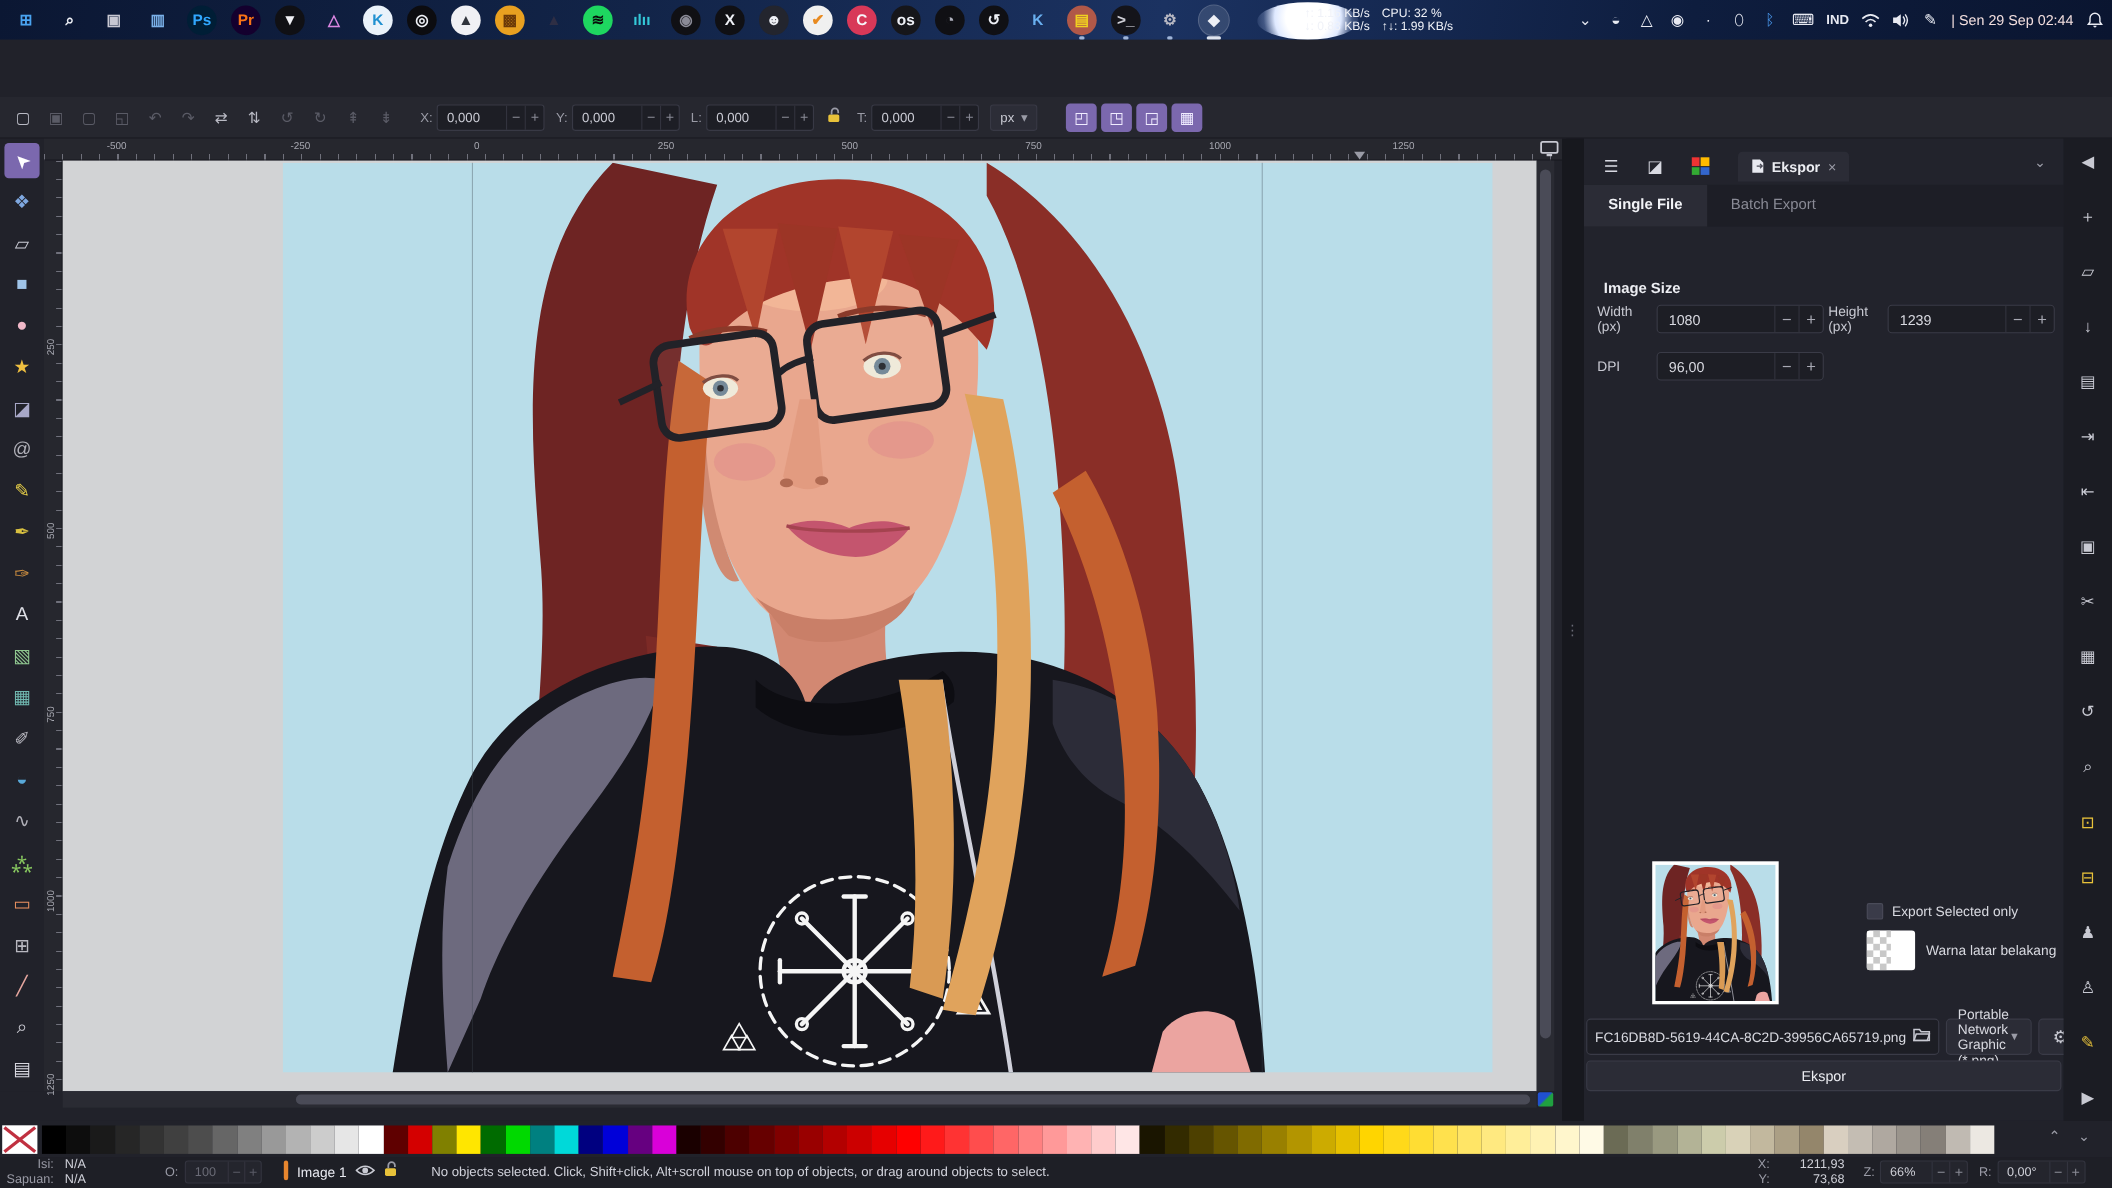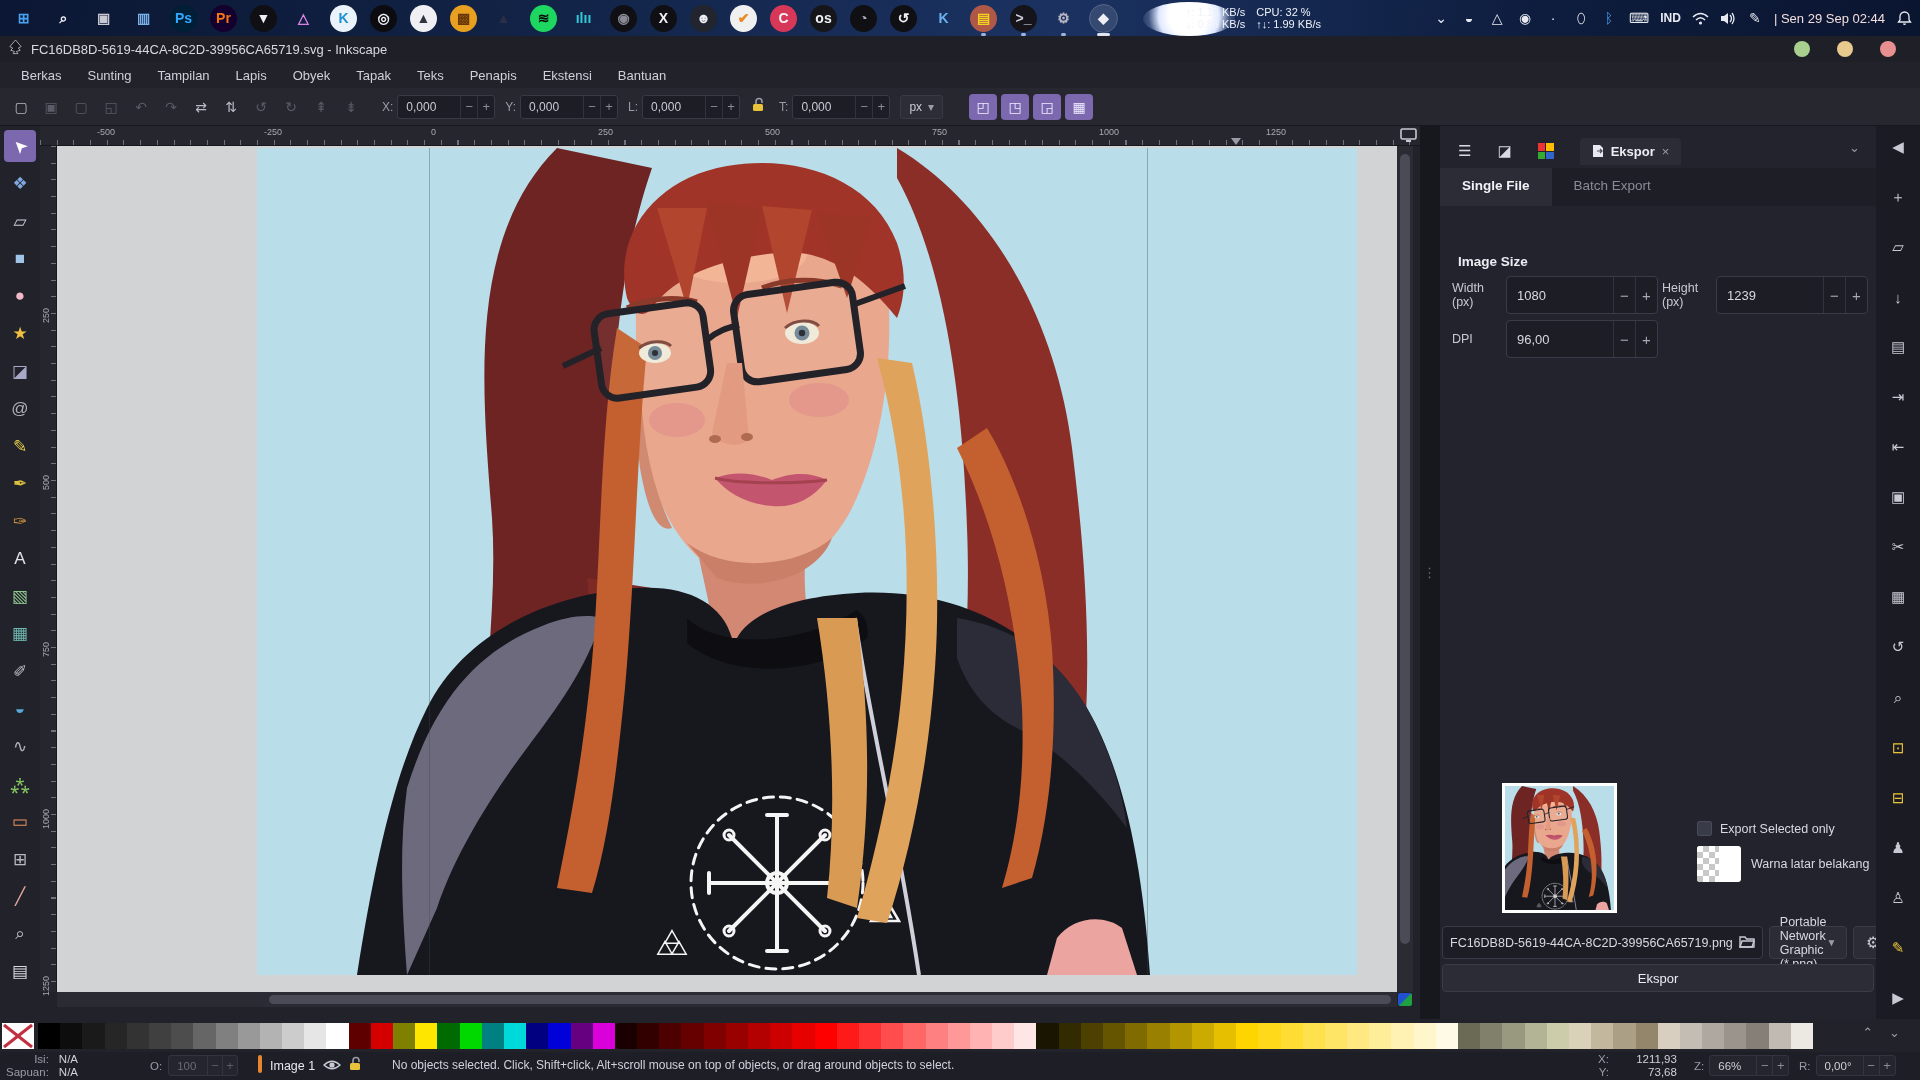--- a/index.html
+++ b/index.html
@@ -70,21 +70,21 @@
 #dock-chevron{position:absolute;right:16px;top:14px;color:#9a9ba6;font-size:13px}
 #file-tabs{position:absolute;left:0;top:42px;width:436px;height:38px;background:#1d1e26;display:flex}
 .ftab{padding:10px 22px;font-size:13.5px;color:#8a8b96}
 .ftab.active{background:#2b2c36;color:#f2f3f7;font-weight:bold}
 #mode-row{position:absolute;left:2px;top:84px;width:432px;height:31px;display:flex;gap:2px}
 .modebtn{flex:1;display:flex;align-items:center;justify-content:center;font-size:13px;color:#d8d9e0;background:#2b2c36;border:1px solid #3a3b47;border-radius:3px}
 .modebtn.active{background:#7a62b0;border-color:#7a62b0;color:#fff}
 #imgsize-label{position:absolute;left:18px;top:128px;font-size:13.5px;font-weight:bold;color:#ecedf2}
 .dock-row{position:absolute;display:flex;align-items:center}
 .dlab{font-size:12.5px;color:#c8c9d2;width:48px;line-height:14px}
-.dfield{height:38px;background:#1d1e25;border:1px solid #3a3b47;border-radius:4px;display:flex;align-items:center;flex:1}
+.dfield{height:26px;background:#1d1e25;border:1px solid #3a3b47;border-radius:4px;display:flex;align-items:center;flex:1}
 .dfield .val{font-size:13px;color:#d8d9e0;padding:0 10px;flex:1}
 .dspin{display:flex;height:100%}
 .dspin span{width:22px;display:flex;align-items:center;justify-content:center;color:#a8a9b4;font-size:15px;border-left:1px solid #32333e}
 #thumb{position:absolute;left:62px;top:657px;width:115px;height:130px;background:#fff;padding:3px}
 #thumb svg{width:100%;height:100%;display:block}
 #check-row{position:absolute;left:257px;top:695px;display:flex;align-items:flex-end;gap:8px}
 .checkbox{width:15px;height:15px;background:#3a3b49;border:1px solid #4a4b59;border-radius:2px}
 .dtext{font-size:12.5px;color:#d8d9e0}
 #bg-row{position:absolute;left:257px;top:720px;display:flex;align-items:center;gap:10px}
 #bg-swatch{width:44px;height:36px;border-radius:3px;background:#fff;overflow:hidden;display:flex}
@@ -272,45 +272,21 @@
       <span id="tray-clock">| Sen 29 Sep 02:44</span>
       <span class="trayi">
           <svg width="15" height="15" viewBox="0 0 15 15">
             <path d="M7.5,1 a4.5,4.5 0 0 1 4.5,4.5 V9 l1.5,2 H1.5 L3,9 V5.5 A4.5,4.5 0 0 1 7.5,1 Z" fill="none" stroke="#e8eaf2" stroke-width="1.3"></path>
             <path d="M6,12.5 a1.5,1.5 0 0 0 3,0" fill="#e8eaf2"></path>
           </svg>
         </span>
     </div>
   </div>
 
-  <div id="titlebar">
-    <span><svg width="15" height="15" viewBox="0 0 16 16">
-          <path d="M8,0 L14,7 L11,8.5 L13,11 L9,12.2 L10.5,14.5 L5.5,14.5 L7,12.2 L3,11 L5,8.5 L2,7 Z" fill="#15151d" stroke="#cfd0d8" stroke-width="0.8"></path>
-        </svg></span>
-    <span id="title-text">FC16DB8D-5619-44CA-8C2D-39956CA65719.svg - Inkscape</span>
-    <div class="windots">
-      <div class="windot" style="background:#a8cf8e"></div>
-      <div class="windot" style="background:#e8c98e"></div>
-      <div class="windot" style="background:#e89090"></div>
-    </div>
-  </div>
-
-  <div id="menubar">
-
-  <span class="menu-item">Berkas</span>
-      <span class="menu-item">Sunting</span>
-      <span class="menu-item">Tampilan</span>
-      <span class="menu-item">Lapis</span>
-      <span class="menu-item">Obyek</span>
-      <span class="menu-item">Tapak</span>
-      <span class="menu-item">Teks</span>
-      <span class="menu-item">Penapis</span>
-      <span class="menu-item">Ekstensi</span>
-      <span class="menu-item">Bantuan</span>
-    </div>
+
 
   <div id="cmdbar">
     <div class="cb-group">
 
     <span class="cbtn">
           <span>▢</span>
         </span>
         <span class="cbtn dim">
           <span>▣</span>
         </span>

